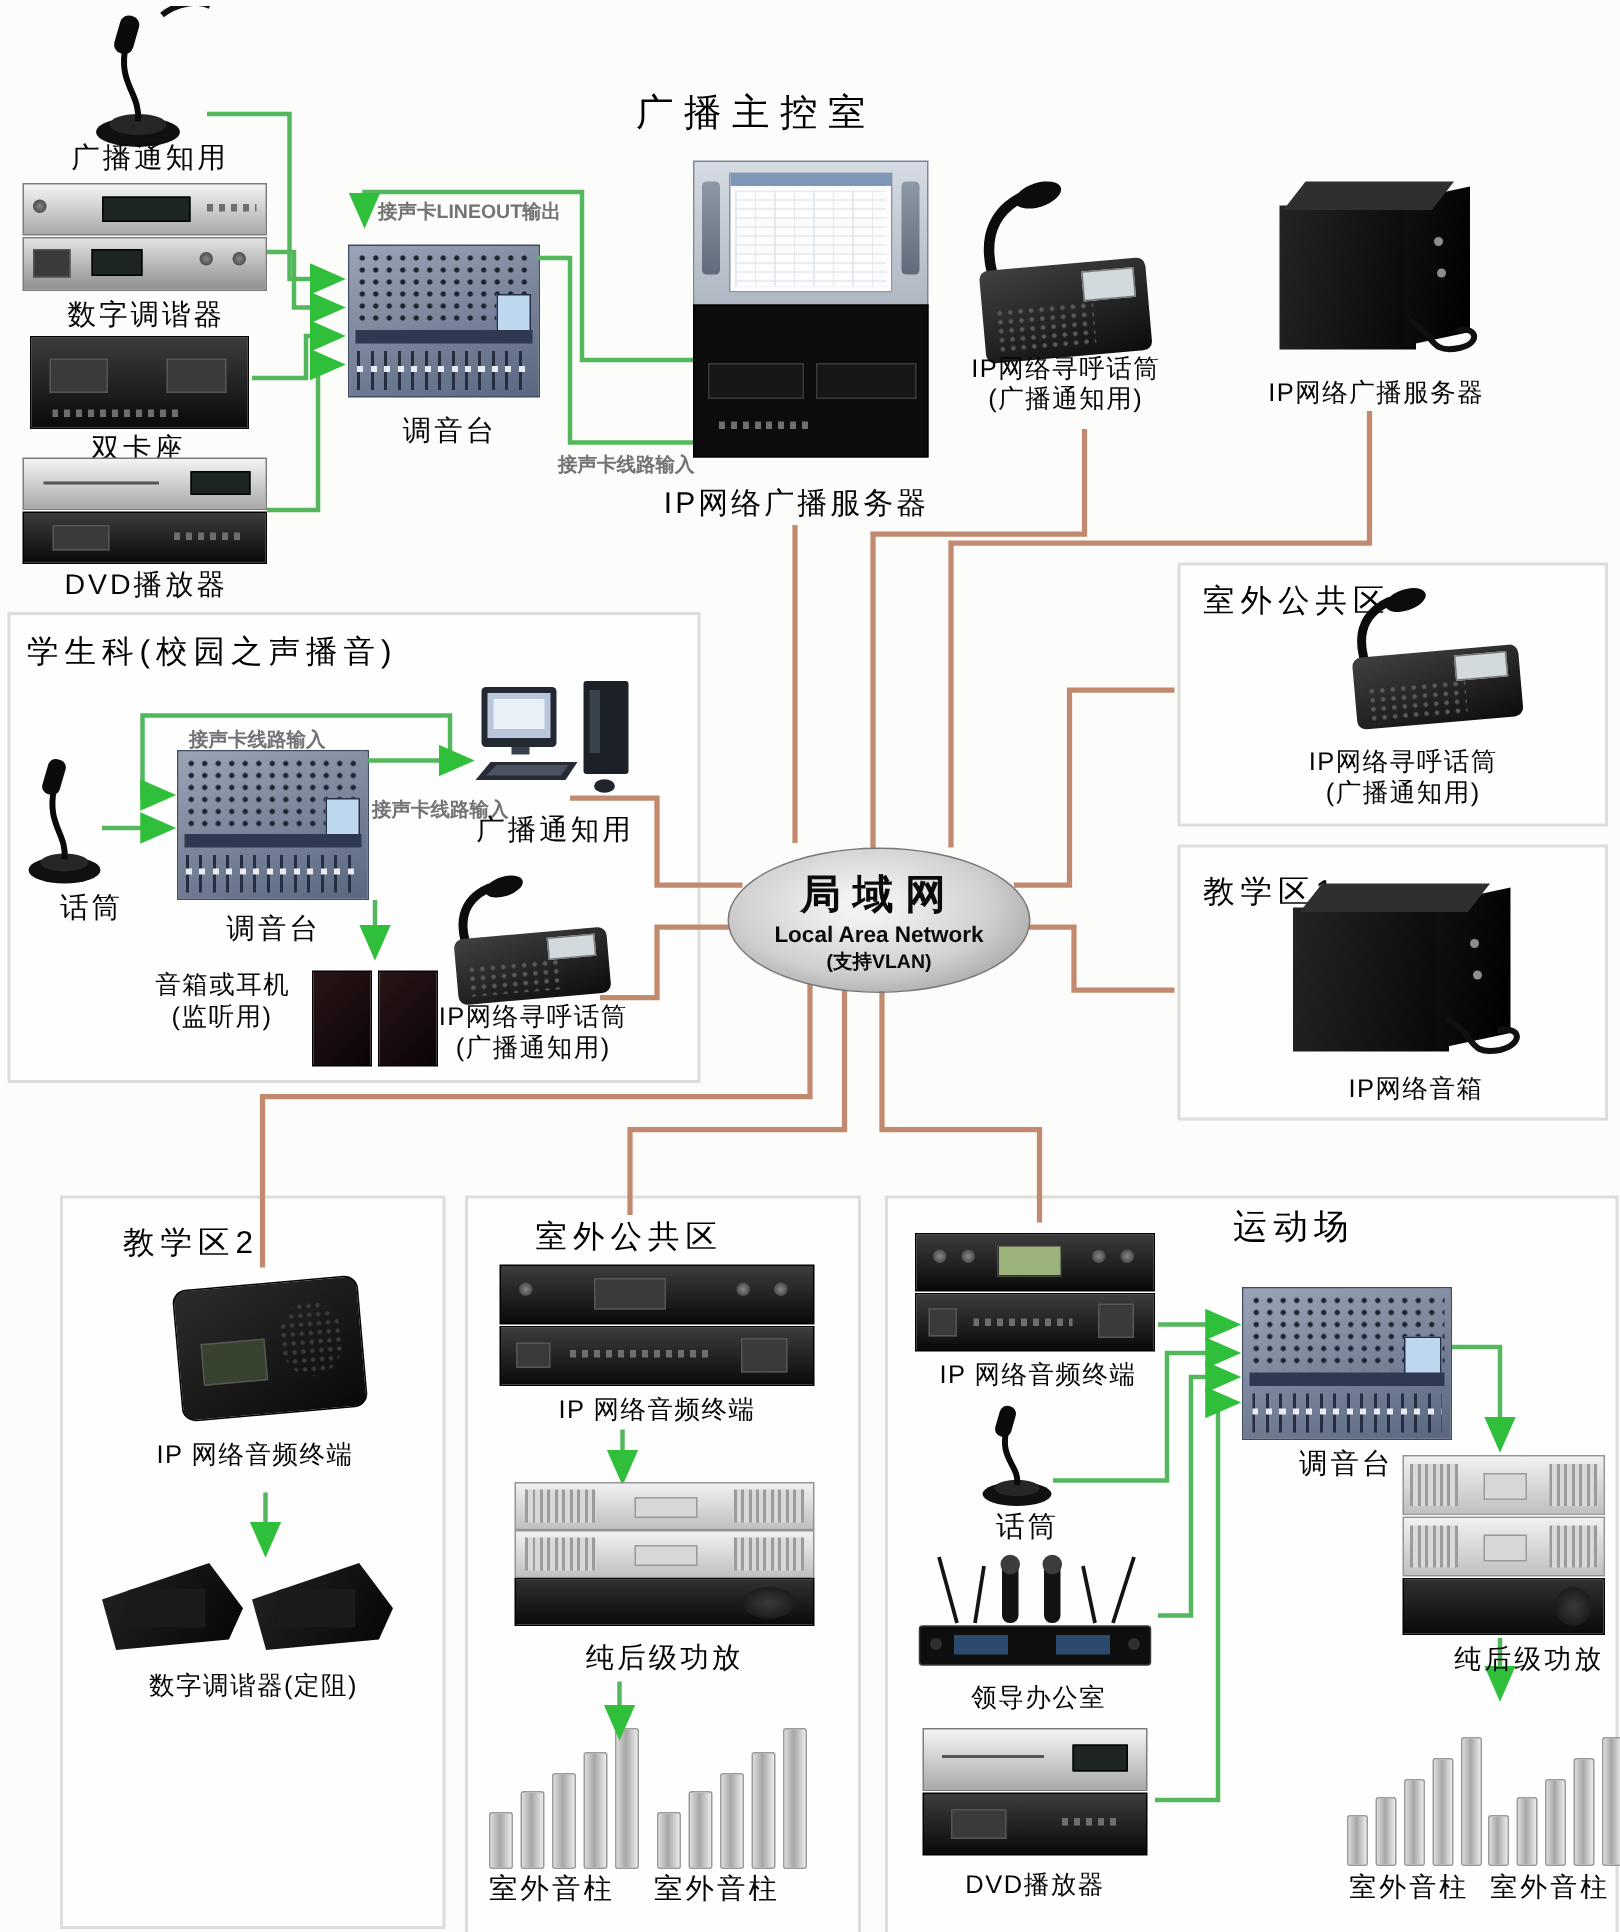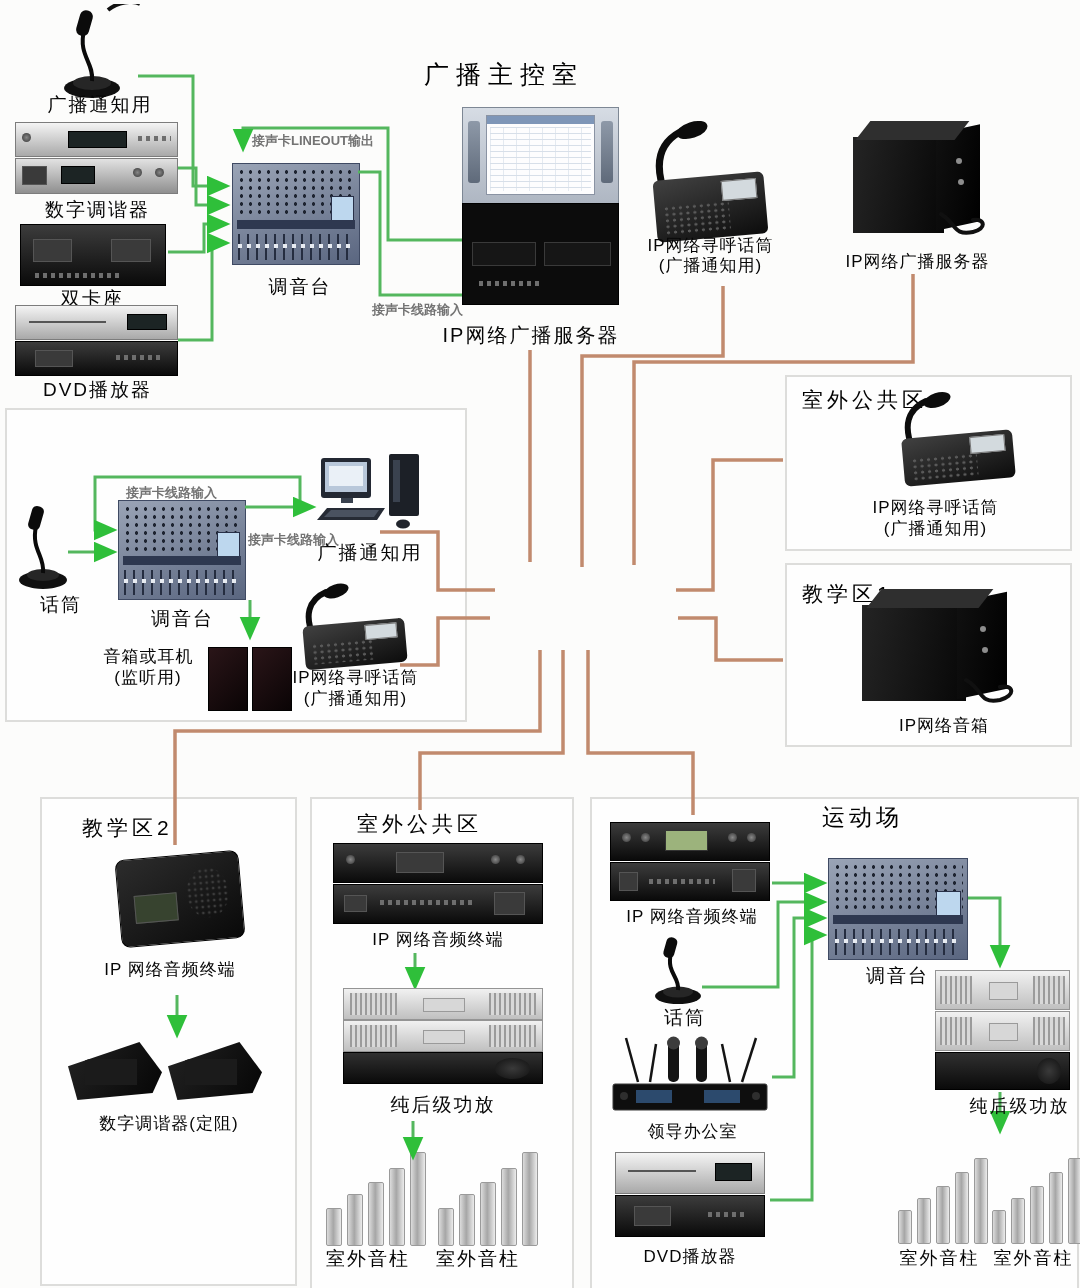--- a/index.html
+++ b/index.html
@@ -239,20 +239,21 @@
       <div class="spk-side"></div>
       <div class="spk-top"></div>
     <div class="spk-dot" style="right:16%;top:32%"></div>
       <div class="spk-dot" style="right:15%;top:50%"></div>
     <svg style="position:absolute;right:-8px;bottom:-4px" width="52" height="36" viewBox="0 0 52 36">
       <path d="M2 8 C18 18 14 30 34 26 C48 23 46 12 34 14" fill="none" stroke="#101010" stroke-width="4" stroke-linecap="round"></path>
     </svg>
   </div>
   <div class="lbl lbl-sm" style="left:840px;top:250px;width:155px">IP网络广播服务器</div>
 
+  <div class="zone-title" style="left:18px;top:420px">学生科(校园之声播音)</div>
 
   <div class="dev" style="left:14px;top:498px;width:58px;height:92px">
     <svg width="58" height="92" viewBox="0 0 58 92">
       <ellipse cx="29" cy="82" rx="24" ry="9" fill="#101010"></ellipse>
       <ellipse cx="29" cy="77" rx="16" ry="6" fill="#262626"></ellipse>
       <path d="M29 75 C31 58 17 52 22 28" stroke="#0a0a0a" stroke-width="4" fill="none"></path>
       <rect x="16" y="8" width="12" height="24" rx="5" fill="#0b0b0b" transform="rotate(16 22 20)"></rect>
     </svg>
   </div>
   <div class="lbl" style="left:28px;top:592px;width:66px">话筒</div>
@@ -292,20 +293,27 @@
   <div class="dev" style="left:300px;top:582px;width:108px;height:84px">
     <svg style="position:absolute;left:2px;top:0" width="52" height="58" viewBox="0 0 52 58">
       <path d="M12 56 C2 34 6 18 24 10" fill="none" stroke="#0c0c0c" stroke-width="6" stroke-linecap="round"></path>
       <ellipse cx="34" cy="9" rx="13" ry="6.5" fill="#0c0c0c" transform="rotate(-18 34 9)"></ellipse>
     </svg>
     <div class="pg-base"></div>
   </div>
   <div class="lbl lbl-sm" style="left:288px;top:666px;width:135px">IP网络寻呼话筒</div>
   <div class="lbl lbl-sm" style="left:293px;top:687px;width:125px">(广播通知用)</div>
 
+  <div class="dev" style="left:485px;top:565px;width:200px;height:95px;border-radius:50%;z-index:5;
+       background:radial-gradient(ellipse at 45% 40%, #f2f2f2 10%, #cfcfcf 55%, #8a8a8a 100%);
+       border:1px solid #777;display:flex;flex-direction:column;align-items:center;justify-content:center">
+    <div style="font-size:27px;font-weight:bold;letter-spacing:8px">局域网</div>
+    <div style="font-size:15px;font-weight:bold;margin-top:1px">Local Area Network</div>
+    <div style="font-size:13px;font-weight:bold">(支持VLAN)</div>
+  </div>
 
   <div class="zone-title" style="left:802px;top:386px">室外公共区</div>
   <div class="dev" style="left:898px;top:390px;width:118px;height:92px">
     <svg style="position:absolute;left:2px;top:0" width="56" height="62" viewBox="0 0 56 62">
       <path d="M13 60 C3 36 7 20 26 11" fill="none" stroke="#0c0c0c" stroke-width="6" stroke-linecap="round"></path>
       <ellipse cx="37" cy="10" rx="14" ry="7" fill="#0c0c0c" transform="rotate(-18 37 10)"></ellipse>
     </svg>
     <div class="pg-base"></div>
   </div>
   <div class="lbl lbl-sm" style="left:868px;top:496px;width:135px">IP网络寻呼话筒</div>

